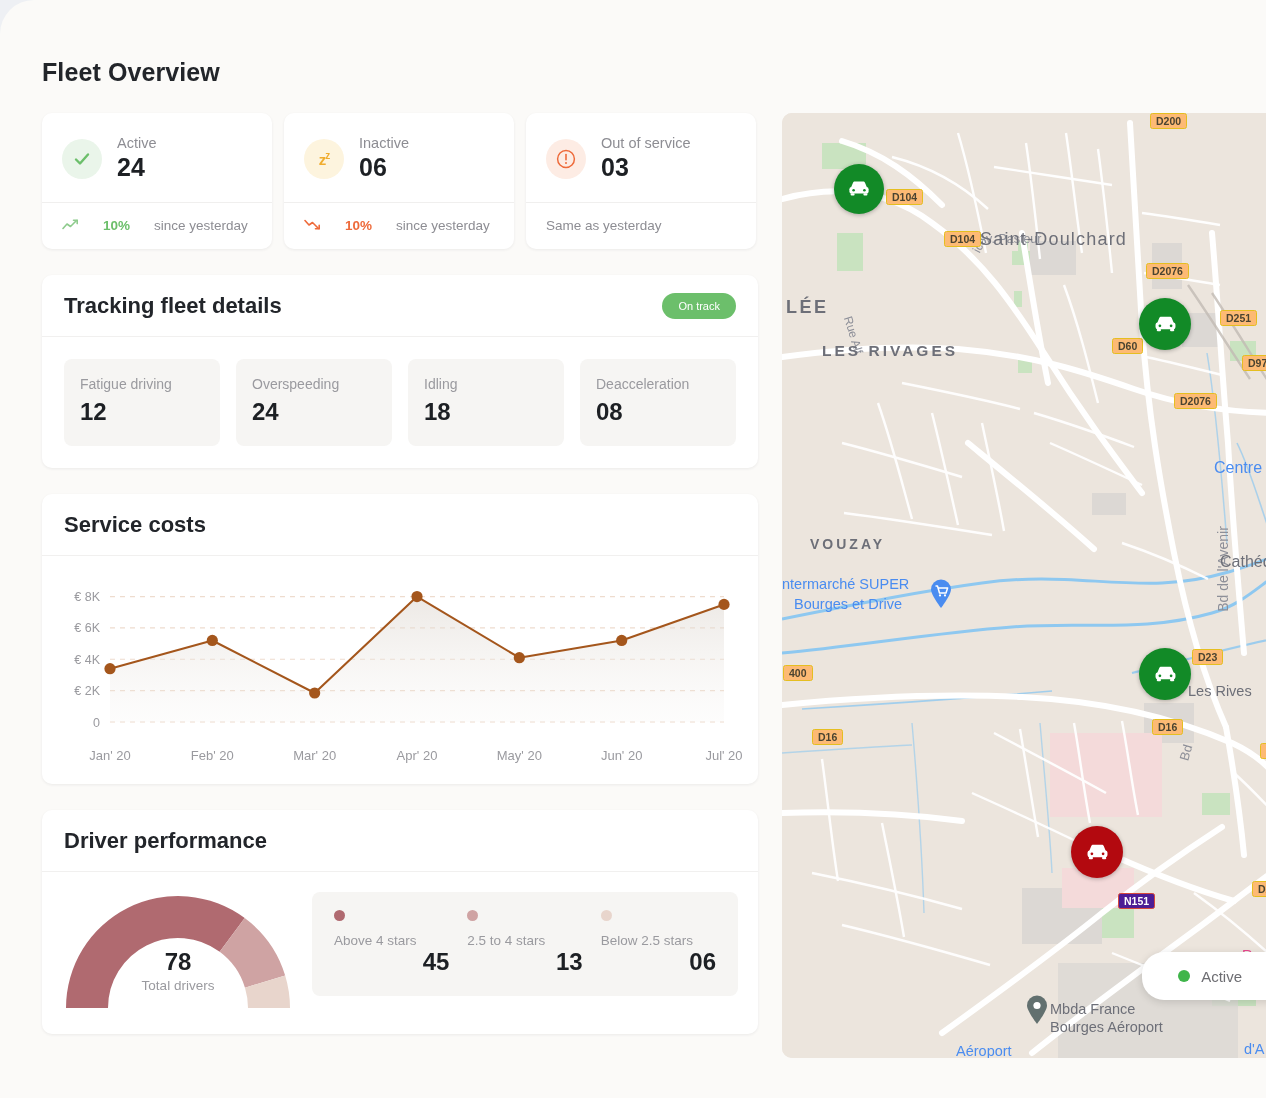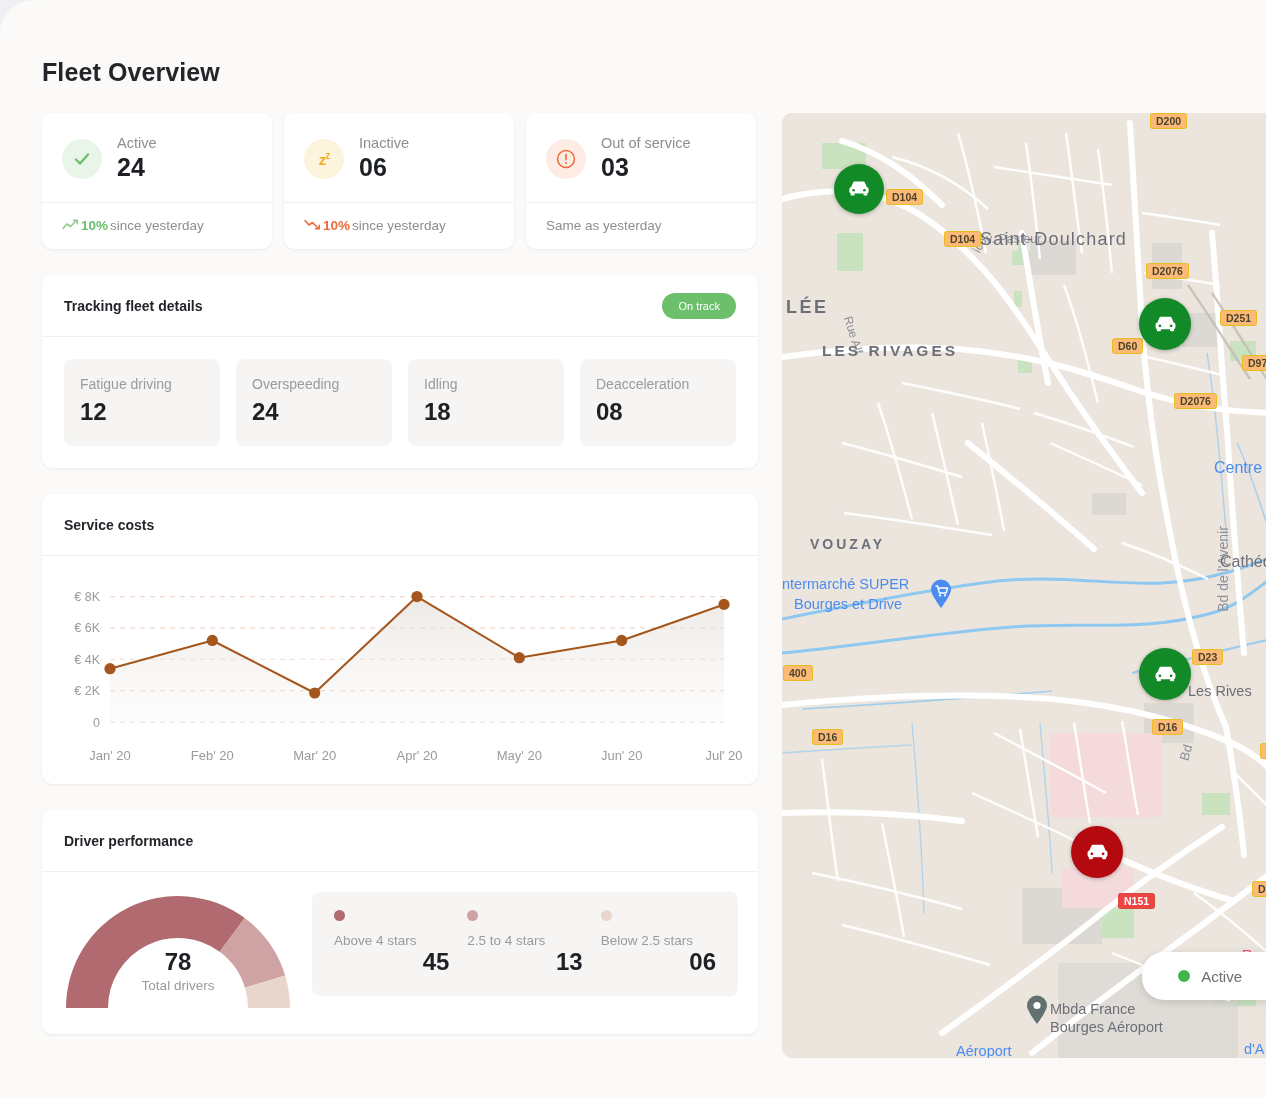--- a/index.html
+++ b/index.html
@@ -41,36 +41,36 @@
   }
   .ic-active { background: #eaf5ea; }
   .ic-inactive { background: #fdf4de; }
   .ic-oos { background: #fdece4; }
   .zz { font-size: 15px; font-weight: bold; color: #f0ad30; line-height: 1; letter-spacing: -1px;}
   .zz sup { font-size: 10px; }
   .stat-lbl { font-size: 14.5px; color: #8d8d93; margin-bottom: 2px; }
   .stat-val { font-size: 25px; font-weight: bold; color: #1d2024; letter-spacing: .2px; }
   .stat-foot {
     border-top: 1px solid #f0efee; padding: 15px 20px 16px 20px;
-    font-size: 13.5px; color: #8d8d93; display: flex; align-items: center; gap: 2px;
+    font-size: 13.5px; color: #8d8d93; display: flex; align-items: center; gap: 24px;
     white-space: nowrap;
   }
   .pct-up { color: #6cbf6b; font-weight: bold; }
   .pct-down { color: #ee6b3b; font-weight: bold; }
 
   
   .panel {
     background: #ffffff; border-radius: 10px; margin-top: 26px;
     box-shadow: 0 1px 3px rgba(30,30,40,.07);
   }
   .panel-head {
     height: 62px; padding: 0 22px; display: flex; align-items: center;
     justify-content: space-between; border-bottom: 1px solid #f1f0ef;
   }
-  .panel-title { font-size: 14px; font-weight: bold; color: #22252a; }
+  .panel-title { font-size: 22px; font-weight: bold; color: #22252a; }
   .badge {
     background: #6cbf6b; color: #fff; font-size: 11px; font-weight: normal;
     padding: 7px 16px; border-radius: 14px;
   }
 
   
   .tiles { display: flex; gap: 16px; padding: 22px; }
   .tile { flex: 1; background: #f6f5f3; border-radius: 8px; padding: 17px 16px 20px 16px; }
   .tile-lbl { font-size: 14px; color: #9a9a9f; margin-bottom: 6px; }
   .tile-val { font-size: 24px; font-weight: bold; color: #1d2024; }
@@ -112,21 +112,21 @@
   .pin-red { background: #b3090f; }
   .map-label {
     position: absolute; font-family: "Liberation Sans", sans-serif;
     white-space: nowrap; pointer-events: none;
   }
   .rdbadge {
     position: absolute; background: #fdba74; color: #4a4330;
     font-size: 10.5px; font-weight: bold; padding: 1px 5px;
     border-radius: 2.5px; border: 1px solid #e5be20; white-space: nowrap;
   }
-  .rdbadge.red { background: #ef4444; color: #fff; border-color: #d6473c; }
+  .rdbadge.red { background: #4c1d95; color: #fff; border-color: #d6473c; }
   .poi-pin {
     position: absolute; width: 22px; height: 30px;
   }
   .legend-chip {
     position: absolute; right: 0; bottom: 58px;
     background: #fff; border-radius: 22px 0 0 22px; height: 48px;
     display: flex; align-items: center; gap: 11px; padding: 0 40px 0 36px;
     box-shadow: 0 2px 8px rgba(0,0,0,.14);
   }
   .legend-chip .dot { width: 12px; height: 12px; border-radius: 50%; background: #3fb54a; }

